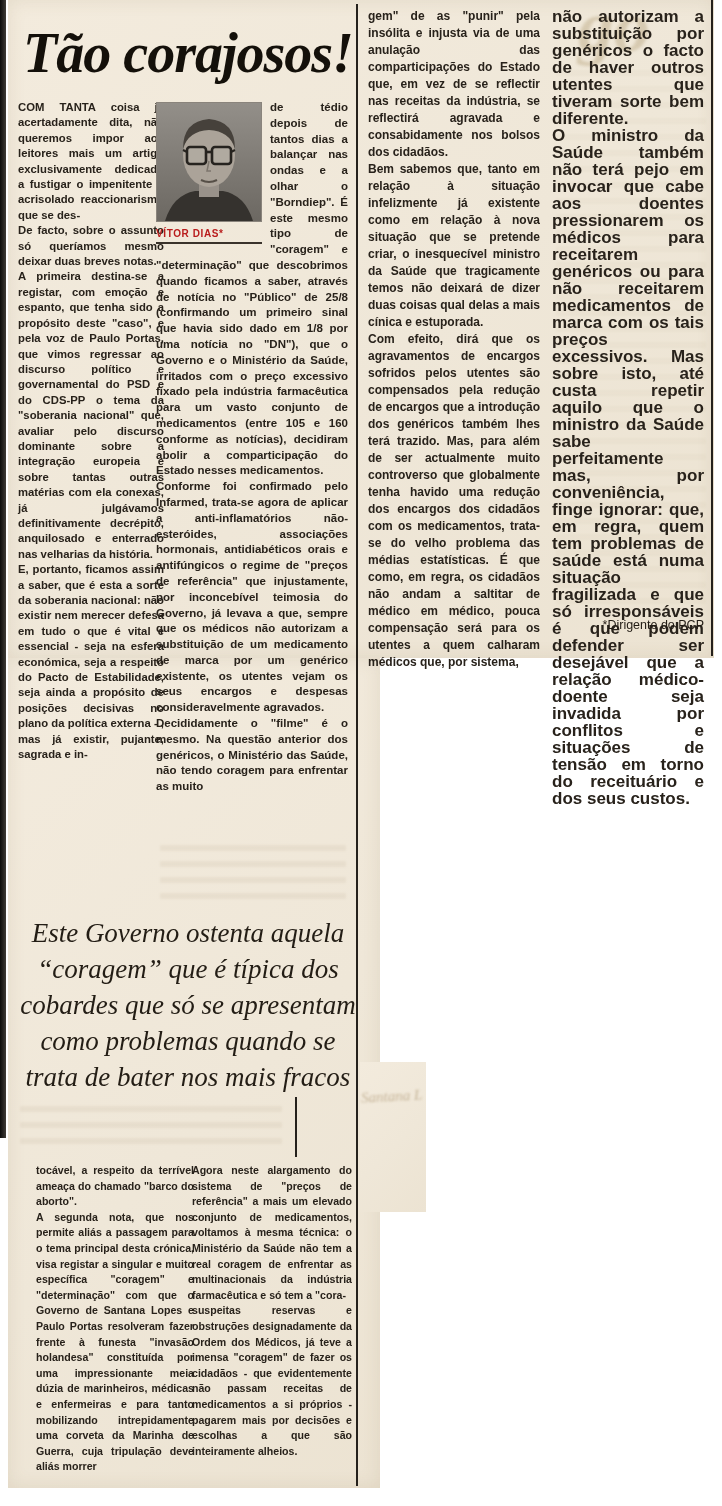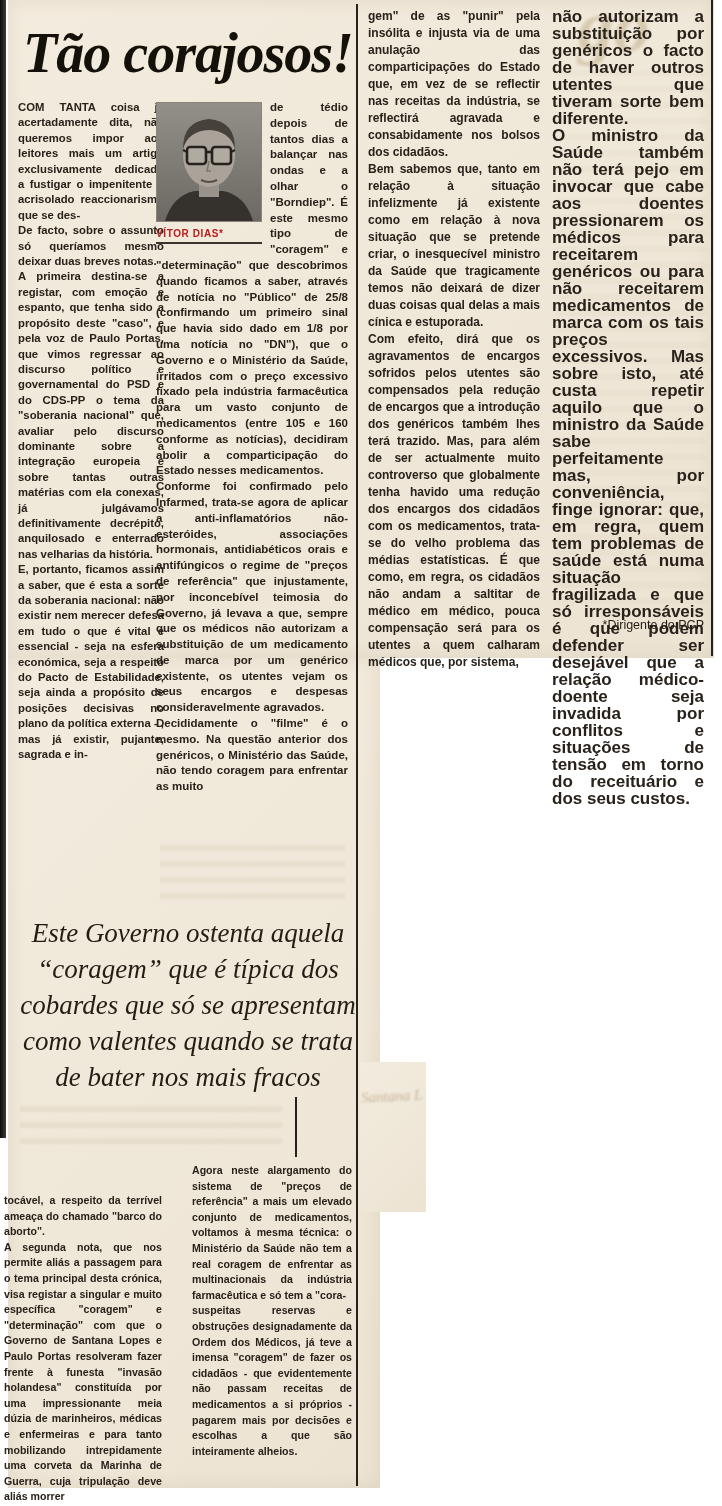--- a/index.html
+++ b/index.html
@@ -140,23 +140,23 @@
 
 <div class="abs bodytext col4" style="left:552px;top:8px;width:152px;">
   <div>
       <p>não autorizam a substituição por genéricos o facto de haver outros utentes que tiveram sorte bem diferente.</p>
       <p>O ministro da Saúde também não terá pejo em invocar que cabe aos doentes pressionarem os médicos para receitarem genéricos ou para não receitarem medicamentos de marca com os tais preços excessivos. Mas sobre isto, até custa repetir aquilo que o ministro da Saúde sabe perfeitamente mas, por conveniência, finge ignorar: que, em regra, quem tem problemas de saúde está numa situação fragilizada e que só irresponsáveis é que podem defender ser desejável que a relação médico-doente seja invadida por conflitos e situações de tensão em torno do receituário e dos seus custos.</p>
     </div>
 </div>
 
 <div class="attribution">*Dirigente do PCP</div>
 
-<div class="pull-quote">Este Governo ostenta aquela “coragem” que é típica dos cobardes que só se apresentam como valentes quando se trata de bater nos mais fracos</div>
+<div class="pull-quote">Este Governo ostenta aquela “coragem” que é típica dos cobardes que só se apresentam como problemas quando se trata de bater nos mais fracos</div>
 
-<div class="abs bodytext colbot" style="left:4px;top:1163px;width:158px;margin-top:30px;">
+<div class="abs bodytext colbot" style="left:36px;top:1163px;width:158px;">
   <div>
       <p>tocável, a respeito da terrível ameaça do chamado "barco do aborto".</p>
       <p>A segunda nota, que nos permite aliás a passagem para o tema principal desta crónica, visa registar a singular e muito específica "coragem" e "determinação" com que o Governo de Santana Lopes e Paulo Portas resolveram fazer frente à funesta "invasão holandesa" constituída por uma impressionante meia dúzia de marinheiros, médicas e enfermeiras e para tanto mobilizando intrepidamente uma corveta da Marinha de Guerra, cuja tripulação deve aliás morrer</p>
     </div>
 </div>
 <div class="abs bodytext colbot" style="left:192px;top:1163px;width:160px;">
   <div>
       <p>Agora neste alargamento do sistema de "preços de referência" a mais um elevado conjunto de medicamentos, voltamos à mesma técnica: o Ministério da Saúde não tem a real coragem de enfrentar as multinacionais da indústria farmacêutica e só tem a "cora-</p>
       <p>suspeitas reservas e obstruções designadamente da Ordem dos Médicos, já teve a imensa "coragem" de fazer os cidadãos - que evidentemente não passam receitas de medicamentos a si próprios - pagarem mais por decisões e escolhas a que são inteiramente alheios.</p>
     </div>

